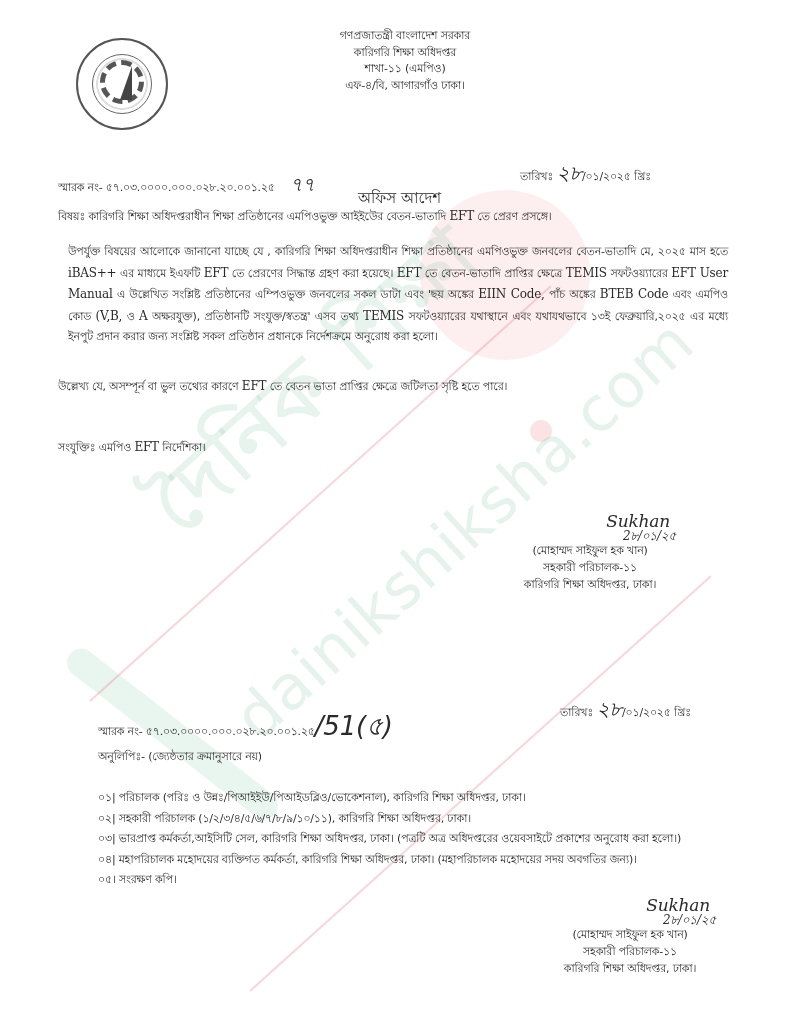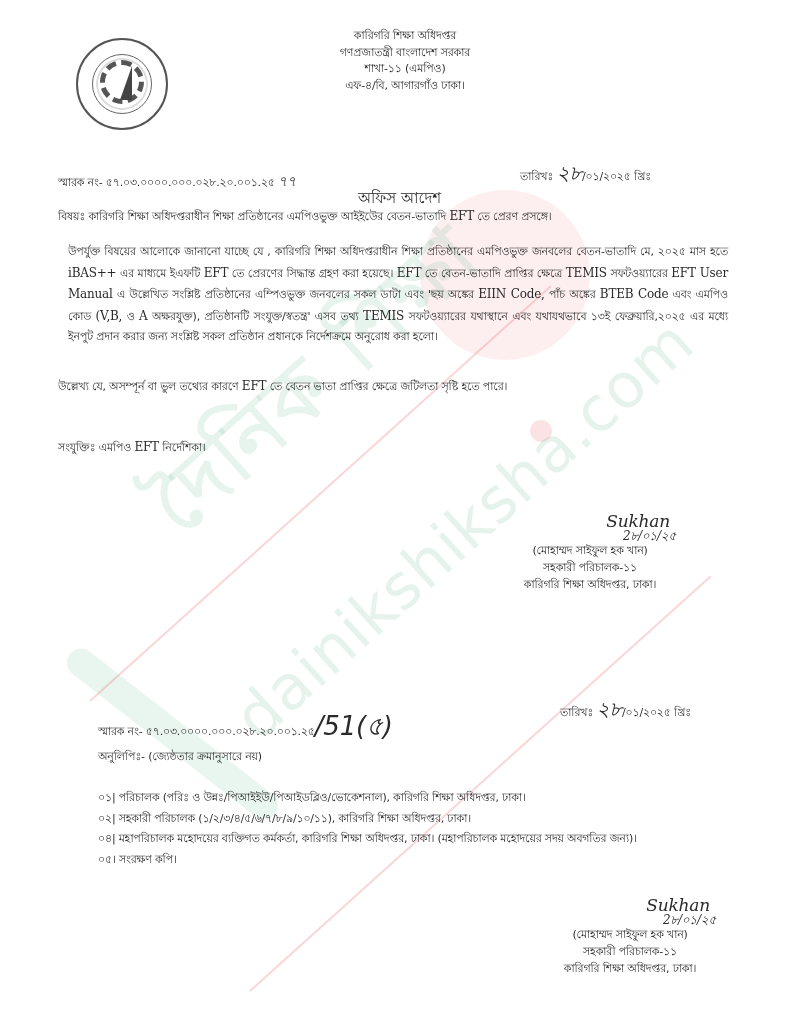--- a/index.html
+++ b/index.html
@@ -67,21 +67,21 @@
     .header-block {
       position: absolute; left: 290px; top: 28px; width: 230px; text-align: center;
       line-height: 16.5px;
     }
     .header-block .line { font-size: 11px; display: block; }
     .header-block .web { font-size: 11px; }
     .header-block .web .url { font-family: "DejaVu Serif", serif; font-size: 14px; }
 
     
     .memo-no { position: absolute; left: 58px; top: 170px; }
-    .memo-no .suffix { font-family: "DejaVu Sans", sans-serif; font-size: 14px; font-style: italic; }
+    .memo-no .suffix { font-family: "DejaVu Sans", sans-serif; font-size: 19px; font-style: italic; margin-left: 12px; }
     .date { position: absolute; left: 520px; top: 158px; }
     .date .hand { font-size: 20px; font-style: italic; }
     .office-order { position: absolute; left: 330px; top: 186px; font-size: 15px; margin-left: 28px; }
 
     .subject { position: absolute; left: 58px; top: 208px; width: 700px; }
     .para1 { position: absolute; left: 68px; top: 242px; width: 660px; line-height: 20.5px; text-align: justify; }
     .para2 { position: absolute; left: 58px; top: 378px; width: 620px; }
     .attach { position: absolute; left: 58px; top: 429px; margin-top: 10px; }
 
     .sig { position: absolute; text-align: center; line-height: 17px; }
@@ -122,22 +122,22 @@
 
   <div class="content">
 
     <div class="logo" title="Directorate of Technical Education, Dhaka Bangladesh">
       <div class="logo-inner"></div>
       <div class="logo-gear"></div>
       <div class="logo-tri"></div>
     </div>
 
     <div class="header-block bn">
+      <span class="line">গণপ্রজাতন্ত্রী বাংলাদেশ সরকার</span>
       <span class="line">কারিগরি শিক্ষা অধিদপ্তর</span>
-      <span class="line">গণপ্রজাতন্ত্রী বাংলাদেশ সরকার</span>
       <span class="line">শাখা-১১ (এমপিও)</span>
       <span class="line">এফ-৪/বি, আগারগাঁও ঢাকা।</span>
     </div>
 
     <div class="memo-no bn">
       <span>স্মারক নং-</span>
       <span>৫৭.০৩.০০০০.০০০.০২৮.২০.০০১.২৫</span>
       <span class="suffix">৭৭</span>
     </div>
     <div class="date bn">
@@ -182,20 +182,21 @@
     <div class="date2 bn">
       <span>তারিখঃ</span>
       <span class="hand">২৮</span><span>/০১/২০২৫</span>
       <span>খ্রিঃ</span>
     </div>
 
     <div class="cc-title bn">অনুলিপিঃ- (জ্যেষ্ঠতার  ক্রমানুসারে নয়)</div>
     <div class="cc-list bn">
       <span class="item">০১| পরিচালক (পরিঃ ও উন্নঃ/পিআইইউ/পিআইডব্লিও/ভোকেশনাল), কারিগরি শিক্ষা অধিদপ্তর, ঢাকা।</span>
       <span class="item">০২| সহকারী পরিচালক (১/২/৩/৪/৫/৬/৭/৮/৯/১০/১১), কারিগরি শিক্ষা অধিদপ্তর, ঢাকা।</span>
+      <span class="item">০৩| ভারপ্রাপ্ত কর্মকর্তা,আইসিটি সেল, কারিগরি শিক্ষা অধিদপ্তর, ঢাকা। (পত্রটি অত্র অধিদপ্তরের ওয়েবসাইটে প্রকাশের অনুরোধ করা হলো।)</span>
       <span class="item">০৪| মহাপরিচালক মহোদয়ের ব্যক্তিগত কর্মকর্তা, কারিগরি শিক্ষা অধিদপ্তর, ঢাকা। (মহাপরিচালক মহোদয়ের সদয় অবগতির জন্য)।</span>
       <span class="item">০৫। সংরক্ষণ কপি।</span>
     </div>
 
     <div class="sig sig2 bn">
       <span class="signature">Sukhan</span>
       <span class="sigdate">2৮/০১/২৫</span>
       <div>(মোহাম্মদ সাইফুল হক খান)</div>
       <div>সহকারী পরিচালক-১১</div>
       <div>কারিগরি শিক্ষা অধিদপ্তর, ঢাকা।</div>

